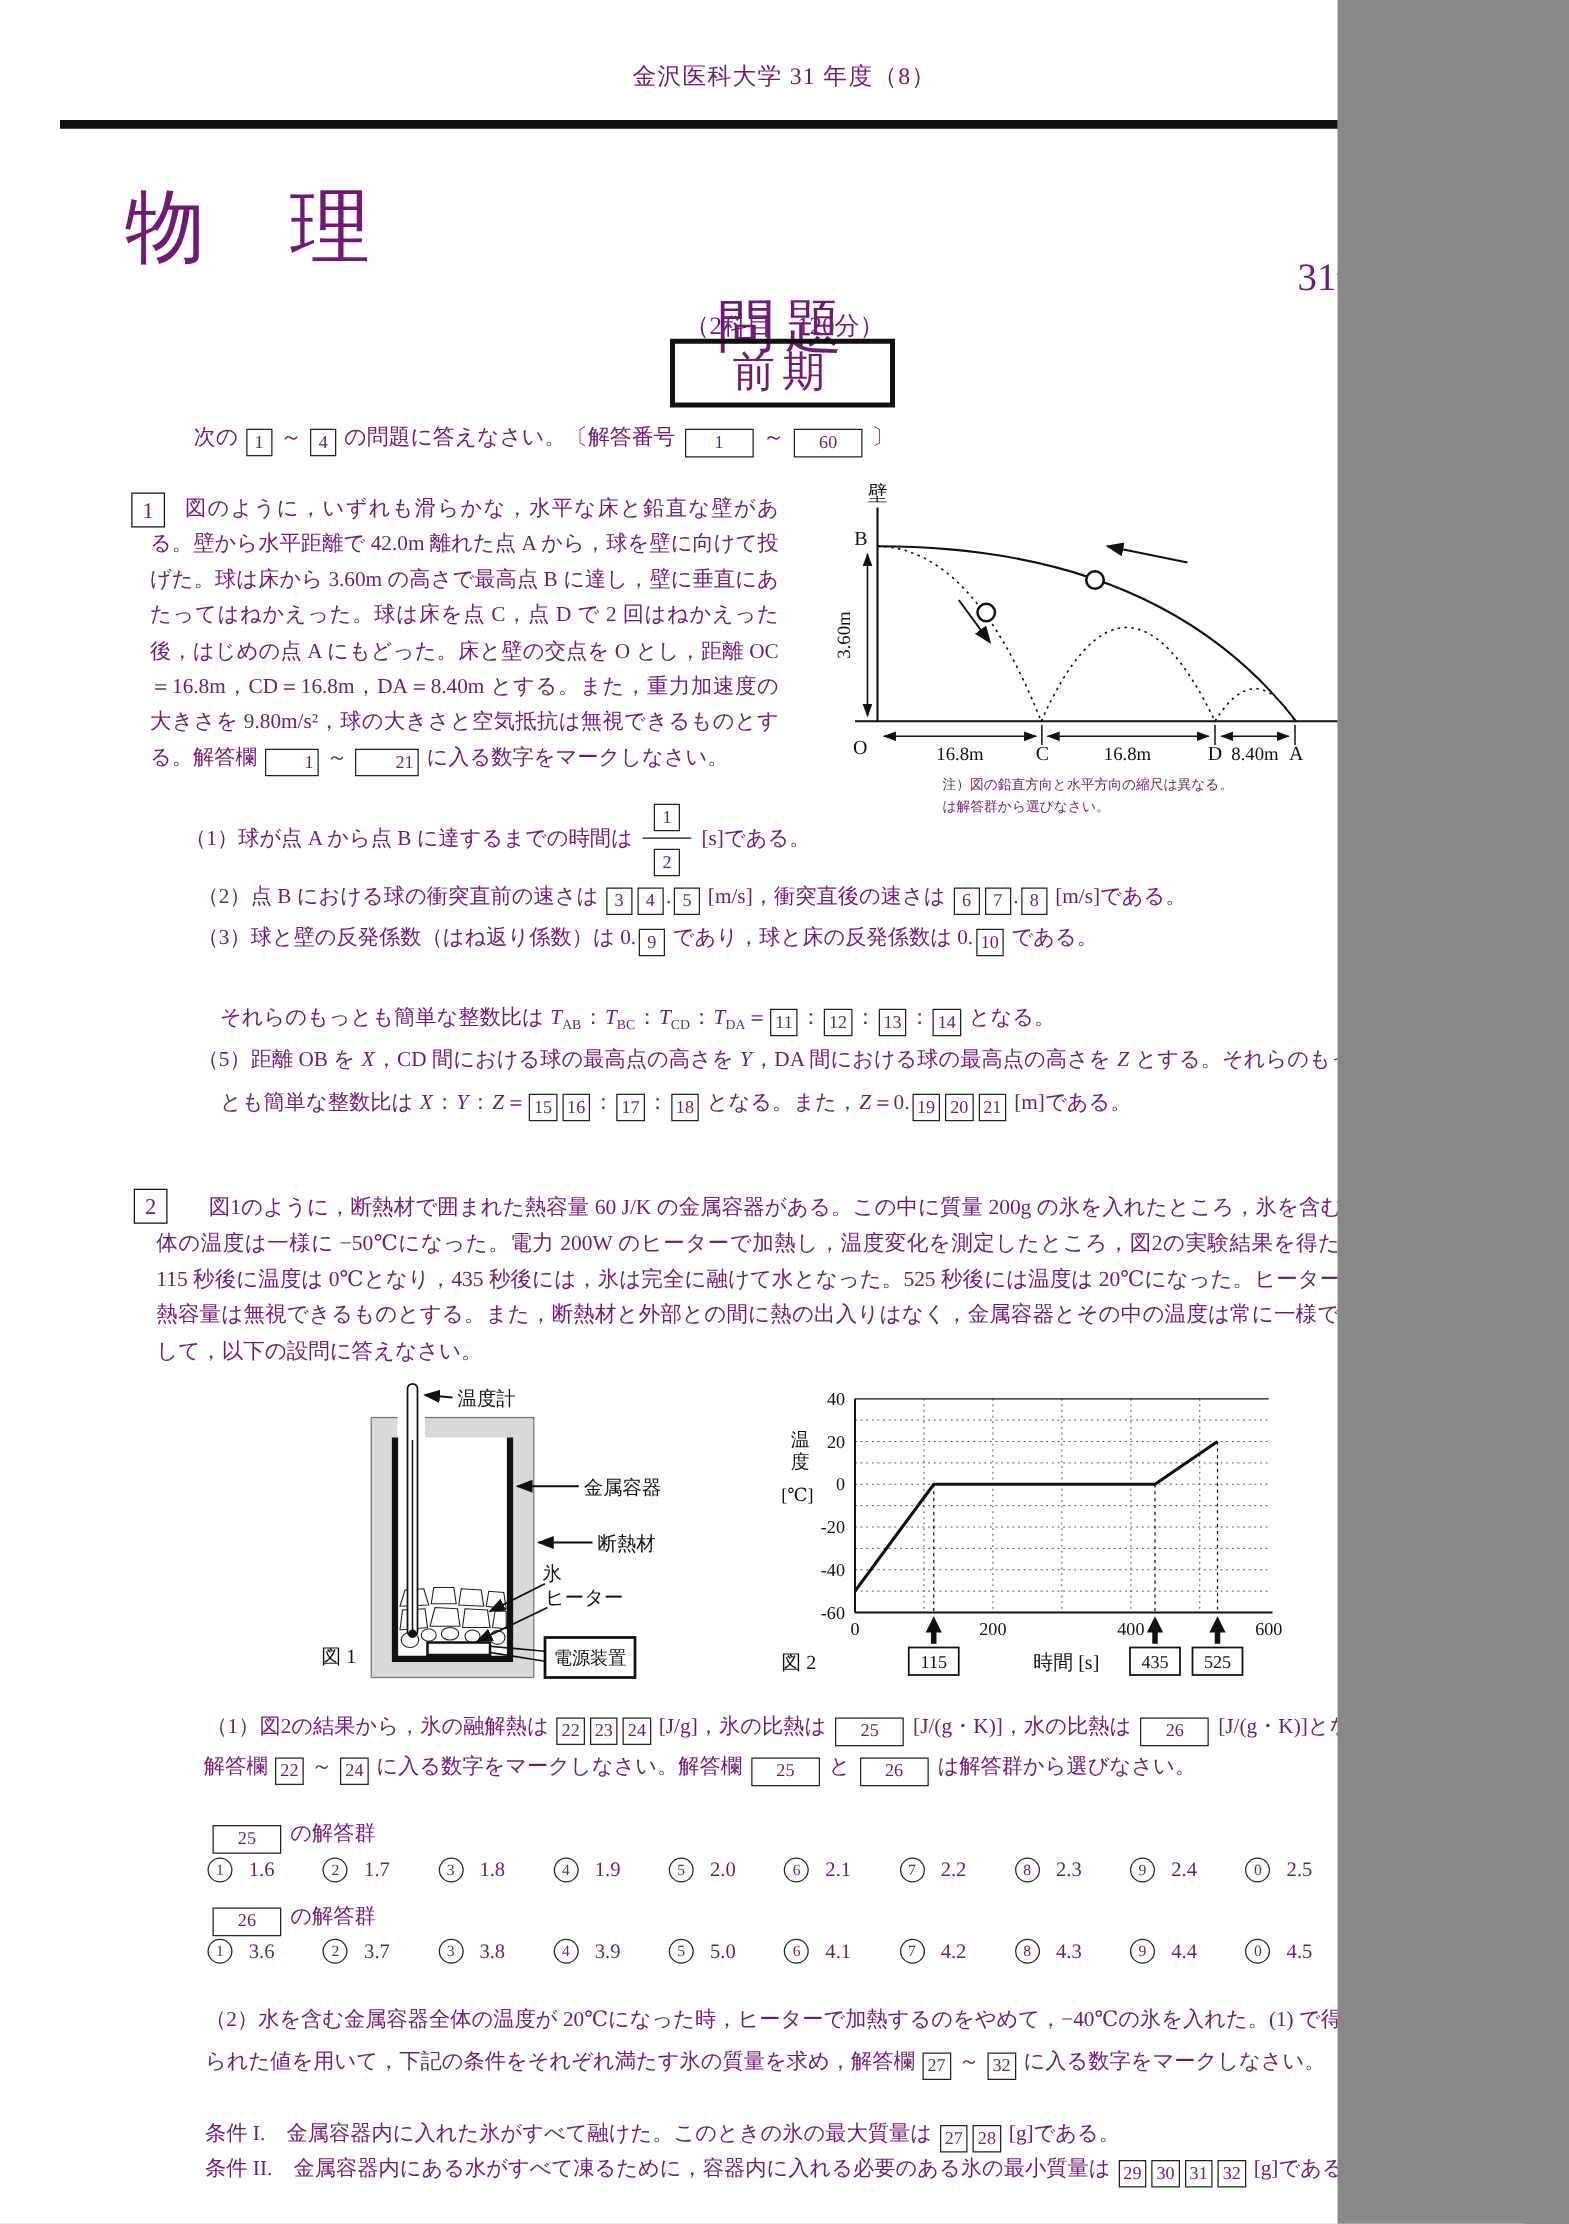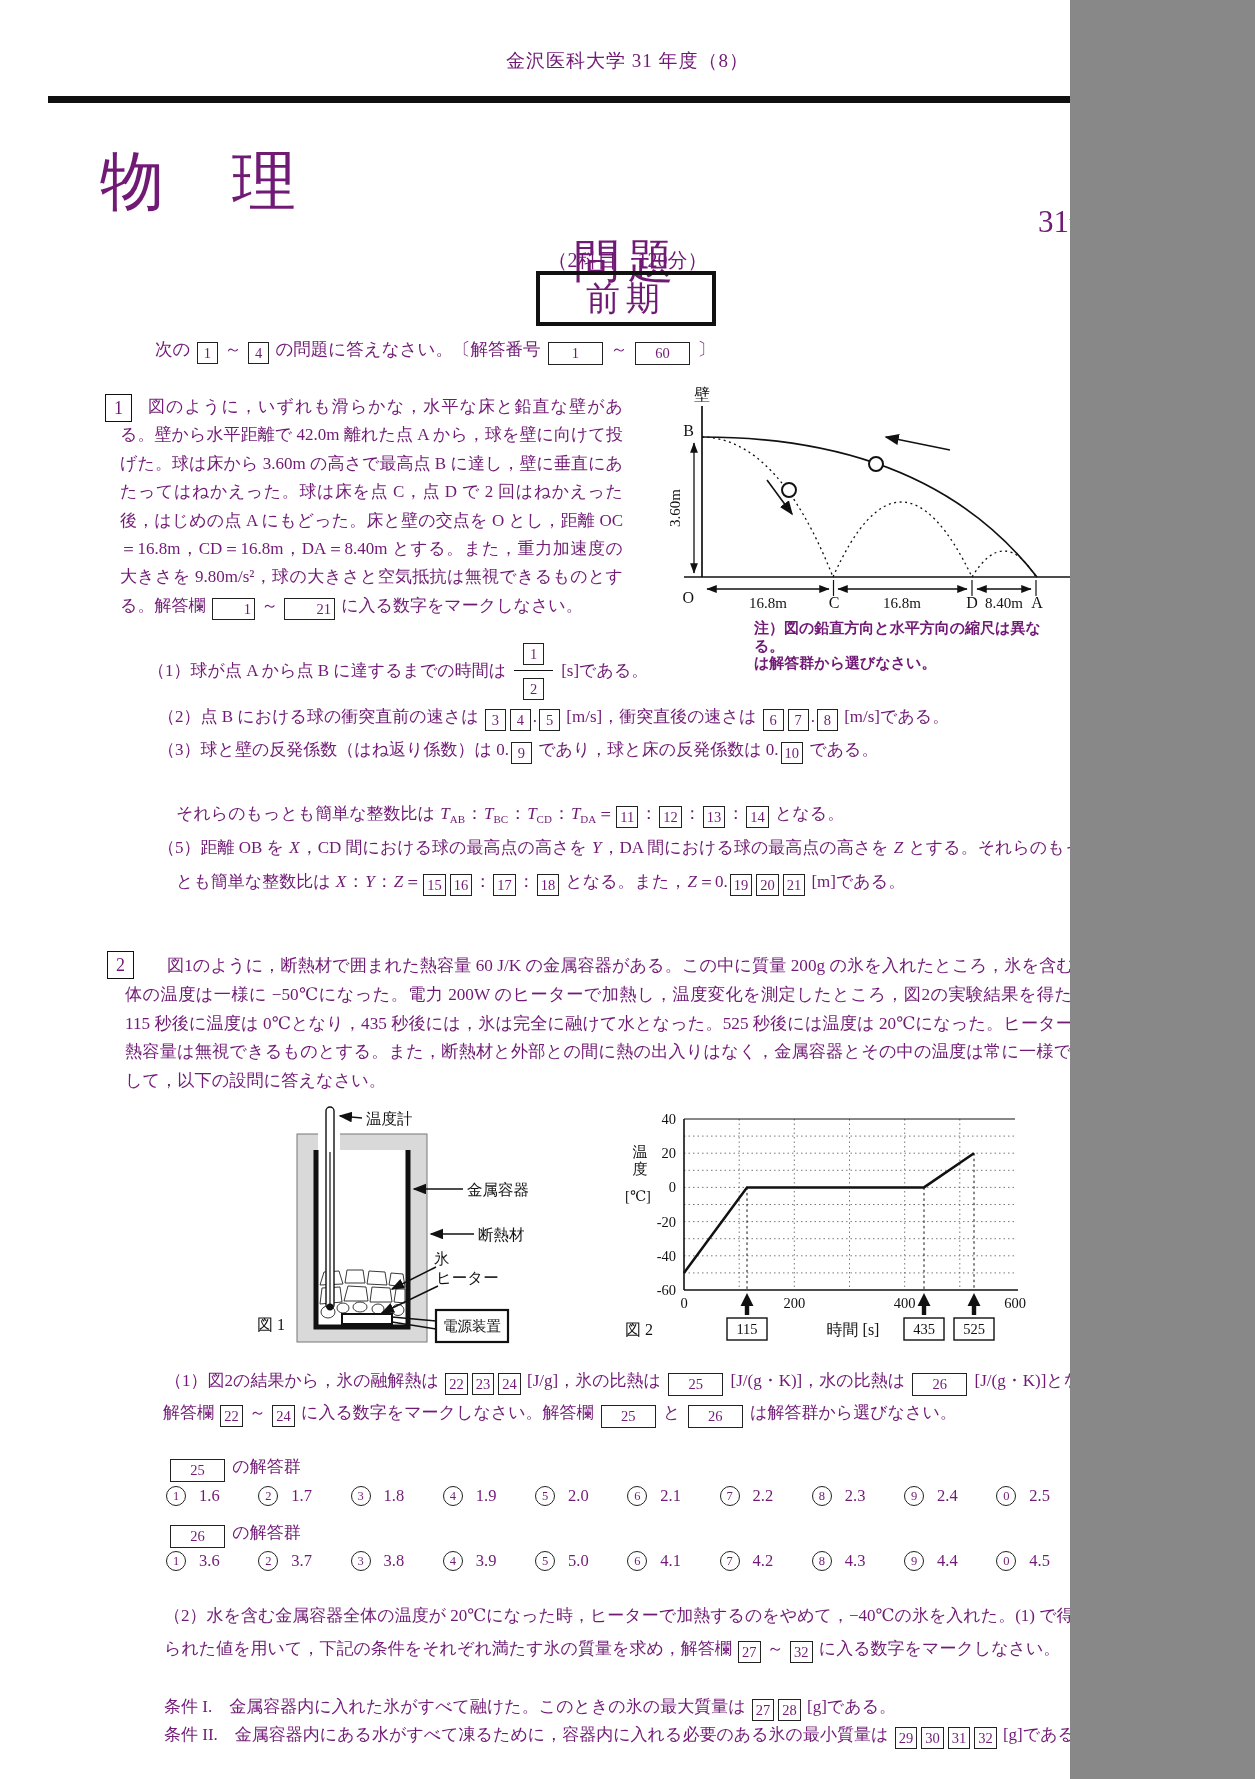--- a/index.html
+++ b/index.html
@@ -38,21 +38,21 @@
     text-align:justify; text-indent:42px; }
 
   .qline { font-size:17px; white-space:nowrap; }
   #p1-q1 { left:148px; top:637px; height:66px; display:flex; align-items:center; }
   #p1-q2 { left:158px; top:705px; }
   #p1-q3 { left:158px; top:738px; }
   #p1-q4a { left:158px; top:772px; }
   #p1-q4b { left:176px; top:802px; }
   #p1-q5a { left:158px; top:836px; }
   #p1-q5b { left:176px; top:870px; }
-  #fig1-note { left:754px; top:620px; font-size:15px; line-height:17.5px;font-weight:bold; }
+  #fig1-note { left:754px; top:620px; font-size:11px; line-height:17.5px; }
 
   #p2-q1a { left:165px; top:1369px; }
   #p2-q1b { left:163px; top:1401px; }
   #g25-head { left:167px; top:1455px; }
   #g25-row { left:166px; top:1486px; width:884px; display:flex; justify-content:space-between; }
   #g26-head { left:167px; top:1521px; }
   #g26-row { left:166px; top:1551px; width:884px; display:flex; justify-content:space-between; }
   #p2-q2a { left:164px; top:1604px; }
   #p2-q2b { left:164px; top:1637px; }
   #p2-cond1 { left:164px; top:1695px; }

